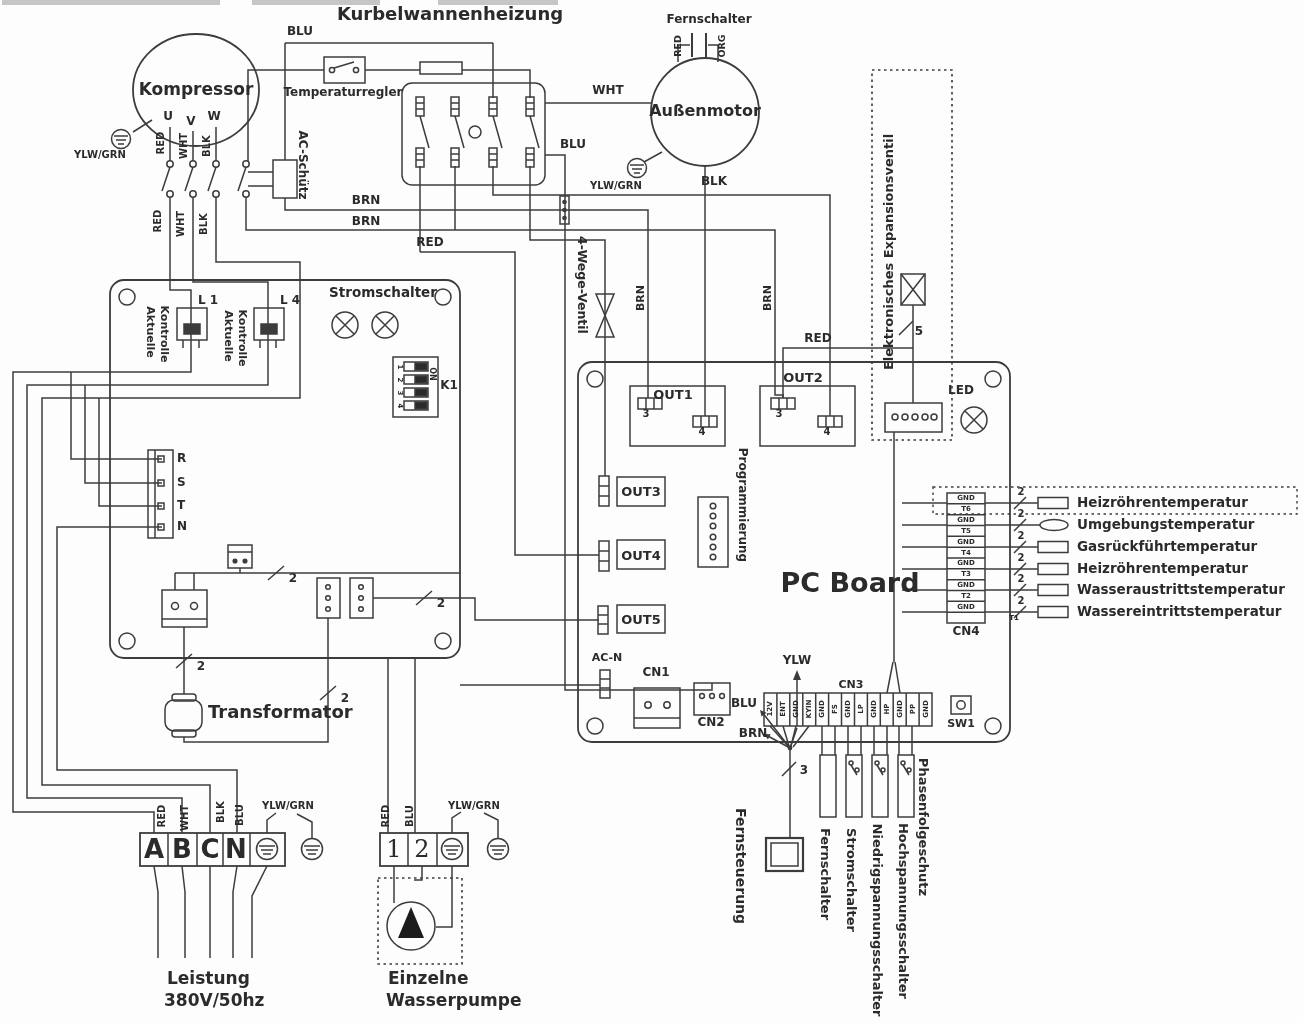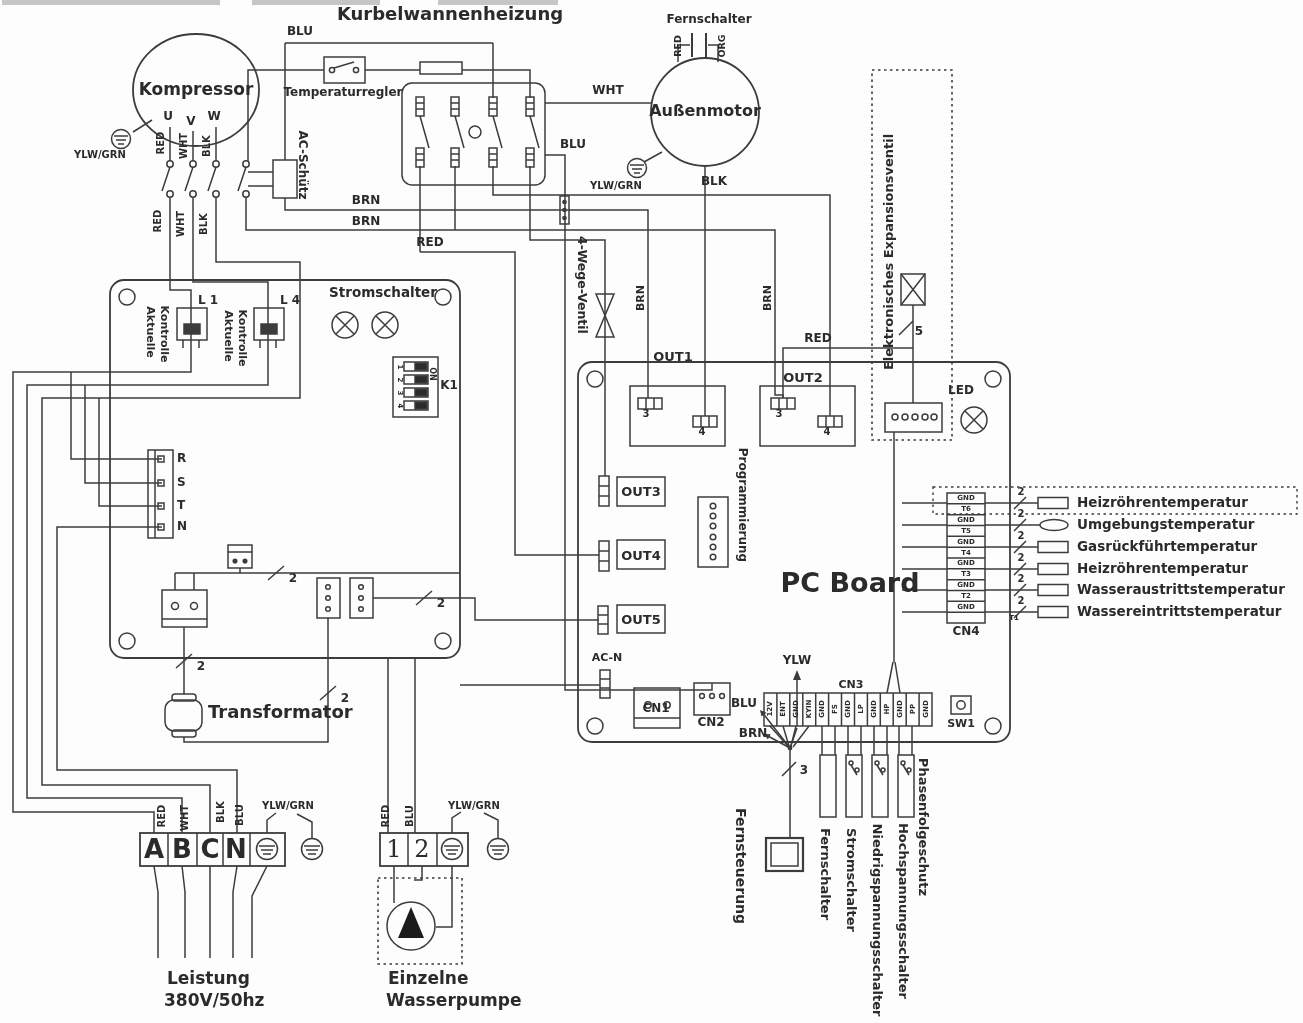--- a/index.html
+++ b/index.html
@@ -406,34 +406,34 @@
 <div class="lbl s12" style="left:177px;top:499px;">T</div>
 <div class="lbl s12" style="left:177px;top:520px;">N</div>
 <div class="lbl s15" style="left:208px;top:703px;">Transformator</div>
 
 <div class="lbl s12 r90" style="left:582px;top:285px;font-size:12.5px;">4-Wege-Ventil</div>
 <div class="lbl s11 rn90" style="left:640px;top:298px;">BRN</div>
 <div class="lbl s11 rn90" style="left:767px;top:298px;">BRN</div>
 <div class="lbl s12 c" style="left:818px;top:338px;">RED</div>
 
 <div class="lbl s27 c" style="left:850px;top:582px;">PC Board</div>
-<div class="lbl s13 c" style="left:673px;top:356px;">OUT1</div>
+<div class="lbl s13 c" style="left:673px;top:394px;">OUT1</div>
 <div class="lbl s13 c" style="left:803px;top:377px;">OUT2</div>
 <div class="lbl s13 c" style="left:641px;top:491px;">OUT3</div>
 <div class="lbl s13 c" style="left:641px;top:555px;">OUT4</div>
 <div class="lbl s13 c" style="left:641px;top:619px;">OUT5</div>
 <div class="lbl s10 c" style="left:646px;top:414px;">3</div>
 <div class="lbl s10 c" style="left:702px;top:432px;">4</div>
 <div class="lbl s10 c" style="left:779px;top:414px;">3</div>
 <div class="lbl s10 c" style="left:827px;top:432px;">4</div>
 <div class="lbl s12 r90" style="left:743px;top:505px;">Programmierung</div>
 <div class="lbl s12 c" style="left:961px;top:390px;">LED</div>
 <div class="lbl s11 c" style="left:961px;top:723px;">SW1</div>
 <div class="lbl s11 c" style="left:607px;top:657px;">AC-N</div>
-<div class="lbl s12 c" style="left:656px;top:708px;">CN1</div>
+<div class="lbl s12 c" style="left:656px;top:672px;">CN1</div>
 <div class="lbl s12 c" style="left:711px;top:722px;">CN2</div>
 <div class="lbl s11 c" style="left:851px;top:684px;">CN3</div>
 <div class="lbl s12 c" style="left:966px;top:631px;">CN4</div>
 <div class="lbl s12 c" style="left:744px;top:703px;">BLU</div>
 <div class="lbl s12 c" style="left:753px;top:733px;">BRN</div>
 <div class="lbl s12 c" style="left:797px;top:660px;">YLW</div>
 
 <div class="lbl s7 rn90" style="left:770px;top:709px;">12V</div>
 <div class="lbl s7 rn90" style="left:783px;top:709px;">ENT</div>
 <div class="lbl s7 rn90" style="left:796px;top:709px;">GND</div>

